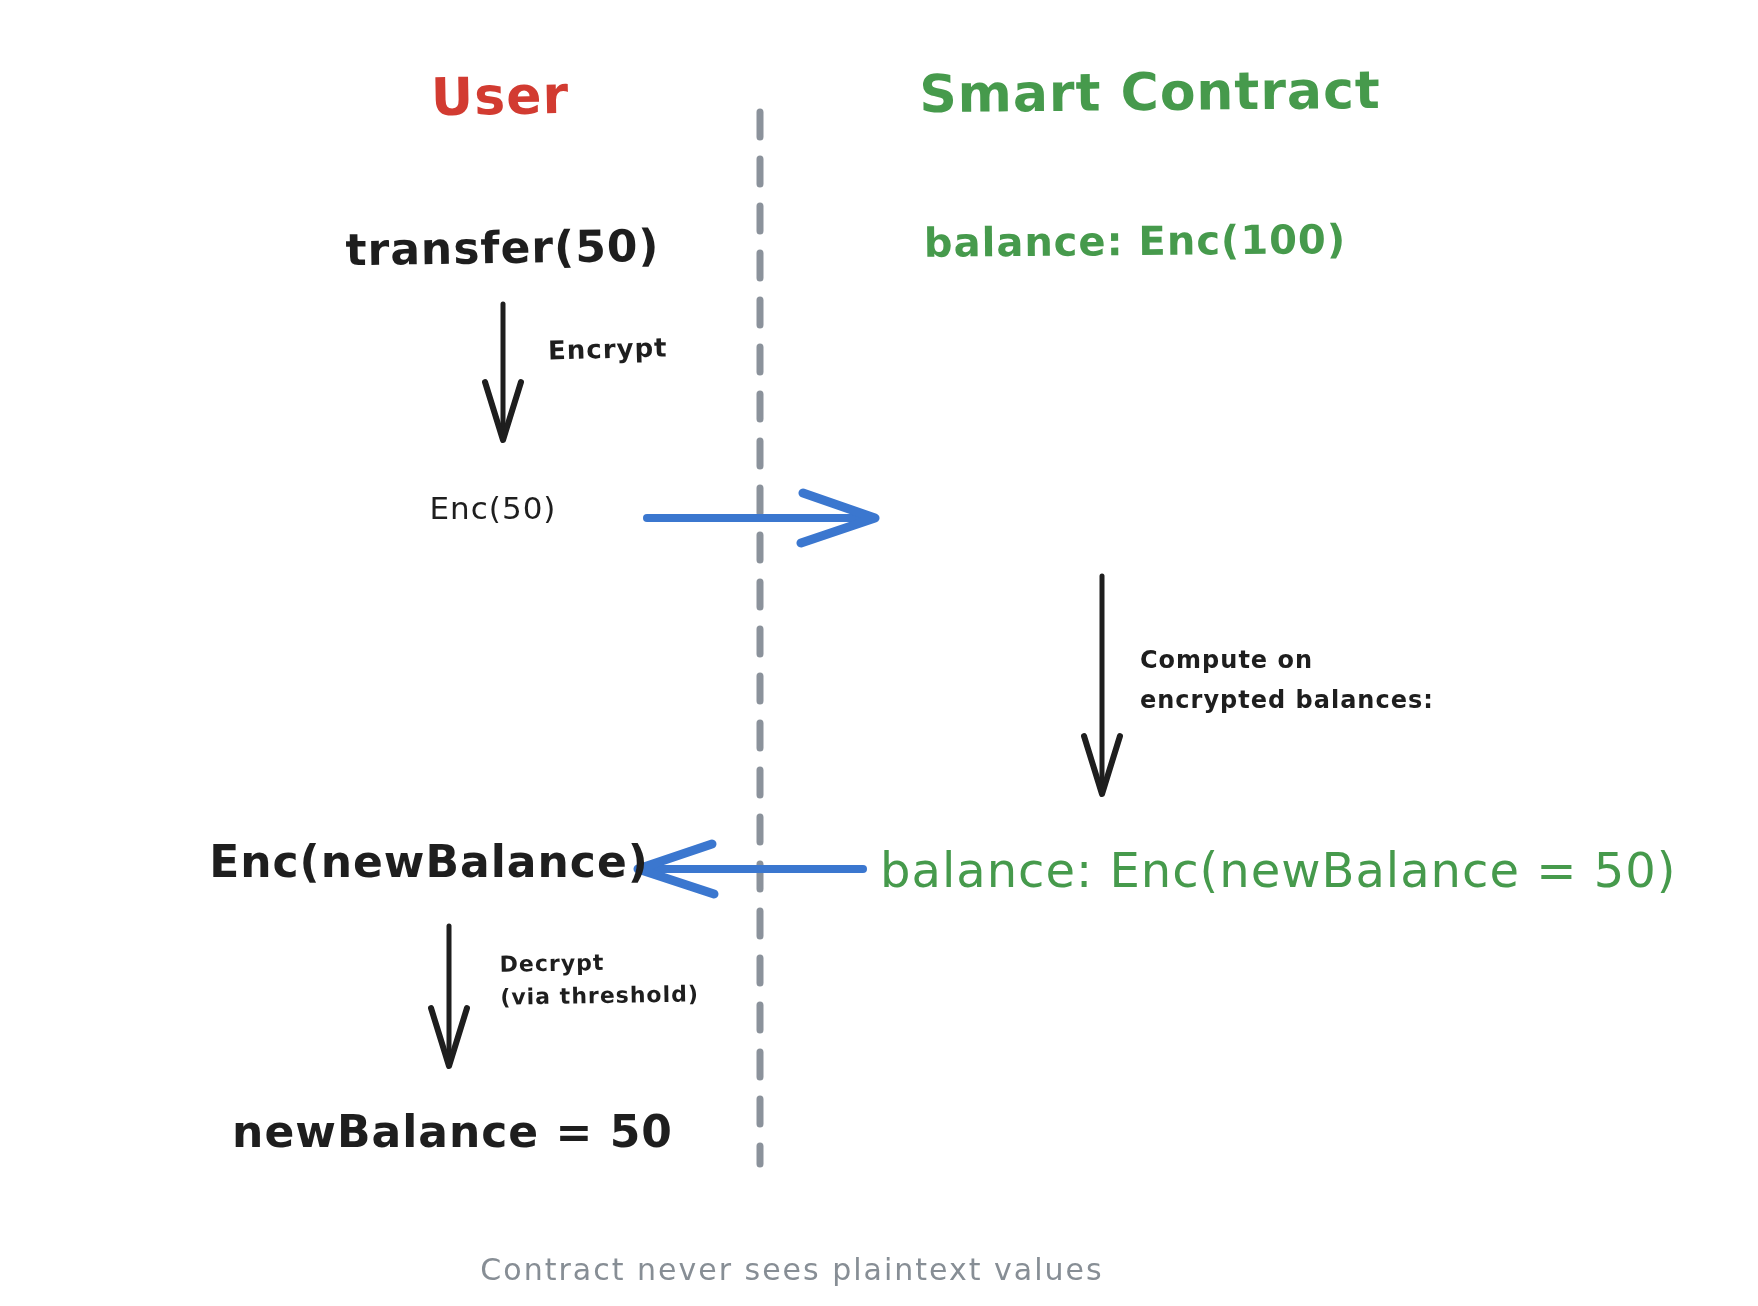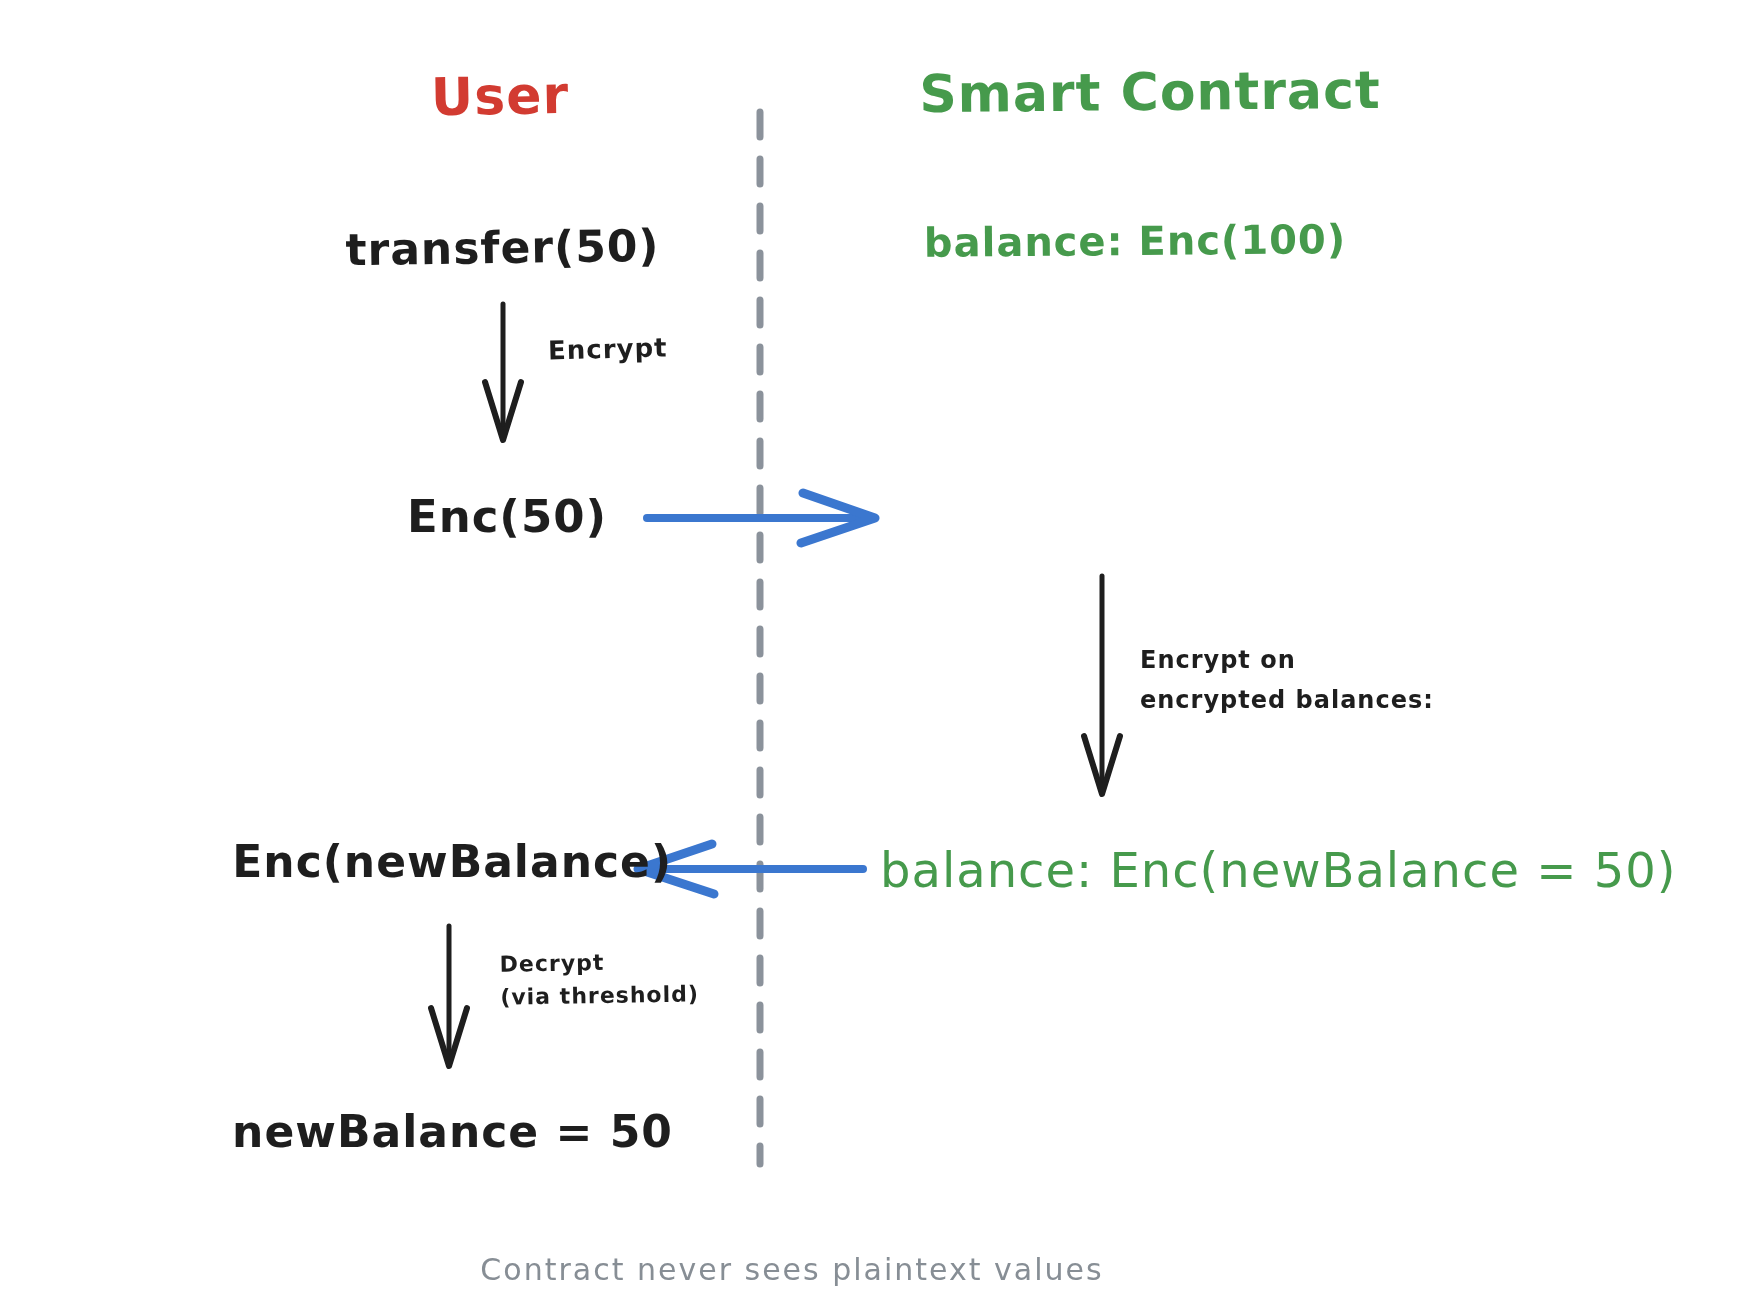--- a/index.html
+++ b/index.html
@@ -38,22 +38,22 @@
     stroke-linecap: round; stroke-linejoin: round;
   }
 
   
   .pos-user-title      { left: 350px; top: 66px;  width: 300px; font-size: 52px; font-weight: bold; transform: rotate(-1deg); }
   .pos-contract-title  { left: 860px; top: 62px;  width: 580px; font-size: 52px; font-weight: bold; transform: rotate(-0.5deg); }
 
   
   .pos-transfer50      { left: 320px; top: 222px; width: 365px; font-size: 44px; font-weight: bold; transform: rotate(-0.8deg); }
   .pos-encrypt-label   { left: 548px; top: 334px; font-size: 26px; font-weight: 600; transform: rotate(-1.5deg); }
-  .pos-enc50           { left: 397px; top: 490px; width: 220px; font-size: 45px; font-weight: bold; }
-  .pos-enc-newbalance  { left: 222px; top: 836px; width: 450px; font-size: 44px; font-weight: bold; text-align: right; }
+  .pos-enc50           { left: 383px; top: 490px; width: 220px; font-size: 31px; font-weight: normal; }
+  .pos-enc-newbalance  { left: 204px; top: 836px; width: 450px; font-size: 44px; font-weight: bold; }
   .pos-decrypt-label   { left: 500px; top: 946px; font-size: 22px; font-weight: 600; line-height: 33px; transform: rotate(-1deg); }
   .pos-newbalance50    { left: 230px; top: 1106px; width: 445px; font-size: 44px; font-weight: bold; }
 
   
   .pos-balance100      { left: 900px;  top: 218px; width: 470px; font-size: 40px; font-weight: bold; transform: rotate(-0.5deg); }
   .pos-transfer-enc    { left: 900px;  top: 486px; width: 460px; font-size: 40px; font-weight: bold; }
   .pos-compute-label   { left: 1140px; top: 640px; font-size: 24px; font-weight: 600; line-height: 40px; }
   .pos-balance-newbal  { left: 880px;  top: 842px; font-size: 48px; font-weight: normal; }
 
   
@@ -98,21 +98,21 @@
 
   <div class="txt center green pos-balance100">balance: Enc(100)</div>
 
 
   <svg class="stroke-black pos-compute-arrow" width="52" height="228" viewBox="0 0 52 228">
     <line class="shaft" x1="26" y1="4" x2="26" y2="218" stroke-width="5"></line>
     <polyline class="head" points="8,164 26,222 44,164" stroke-width="6"></polyline>
   </svg>
 
   <div class="txt black pos-compute-label">
-    <div>Encrypt on</div>
+    <div>Compute on</div>
     <div>encrypted balances:</div>
   </div>
 
   <div class="txt green pos-balance-newbal">balance: Enc(newBalance = 50)</div>
 
   <svg class="stroke-blue pos-return-arrow" width="235" height="64" viewBox="0 0 235 64">
     <line class="shaft" x1="233" y1="32" x2="12" y2="32" stroke-width="8"></line>
     <polyline class="head" points="82,7 8,32 84,57" stroke-width="9"></polyline>
   </svg>
 

